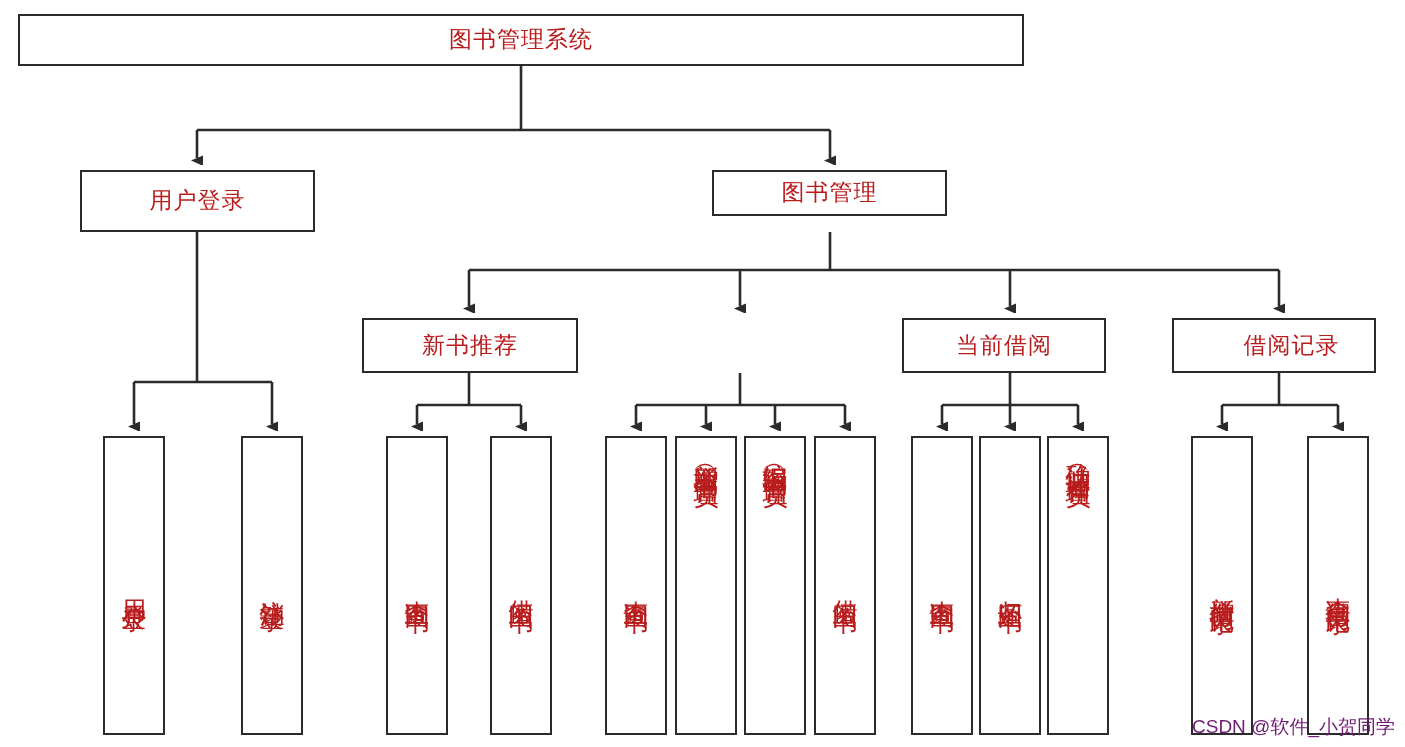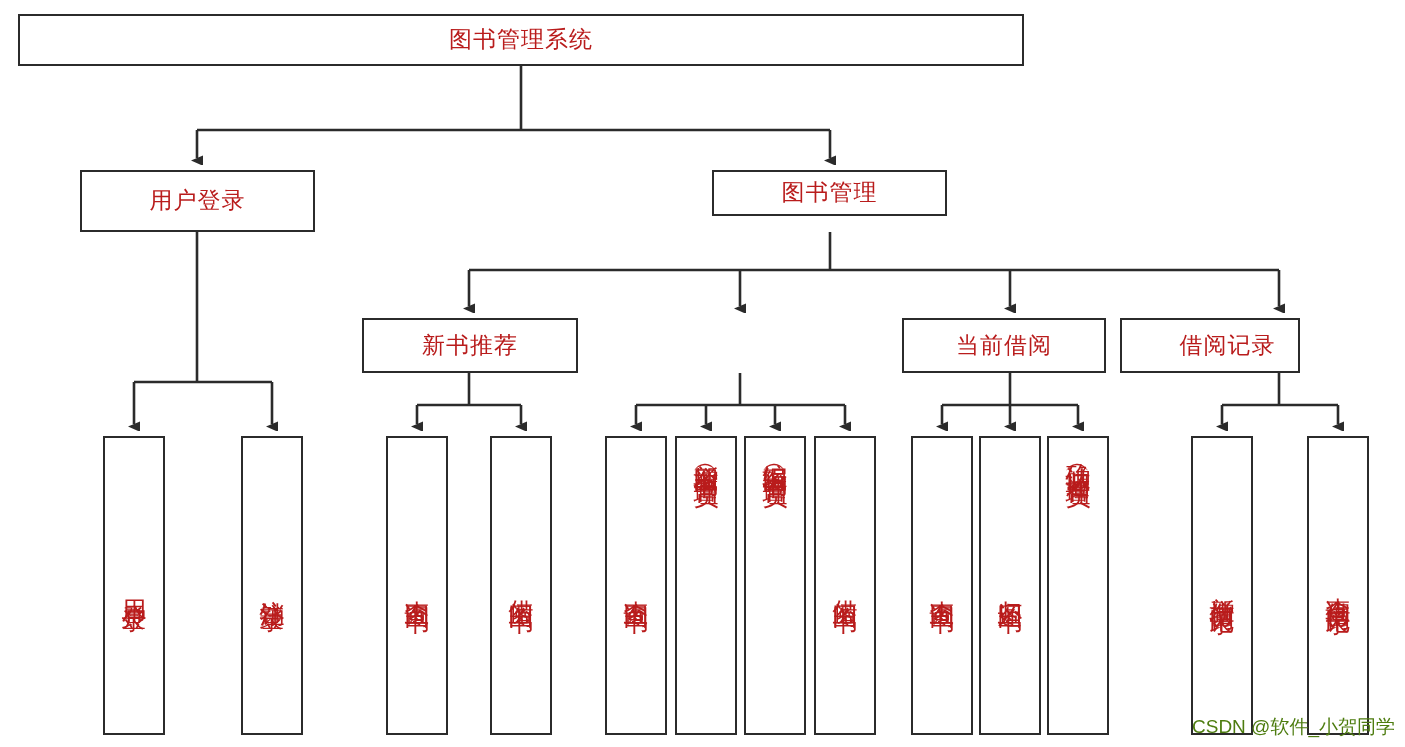--- a/index.html
+++ b/index.html
@@ -61,21 +61,21 @@
     letter-spacing: 3px;
     line-height: 1;
     white-space: nowrap;
   }
   .node.vertical.v-center {
     align-items: center;
     padding-top: 0;
   }
   .watermark {
     position: absolute;
-    color: #4d7c0f;
+    color: #701a75;
     font-size: 19px;
     white-space: nowrap;
     user-select: none;
   }
 </style>
 </head>
 <body>
 
 <div id="canvas">
 
@@ -139,21 +139,21 @@
   <div class="node horizontal" style="left:712px; top:170px; width:235px; height:46px;">
     <span class="label">图书管理</span>
   </div>
 
   <div class="node horizontal" style="left:362px; top:318px; width:216px; height:55px;">
     <span class="label">新书推荐</span>
   </div>
   <div class="node horizontal" style="left:902px; top:318px; width:204px; height:55px;">
     <span class="label">当前借阅</span>
   </div>
-  <div class="node horizontal" style="left:1120px; top:318px; width:180px; height:55px;padding-left:35px;">
+  <div class="node horizontal" style="left:1172px; top:318px; width:204px; height:55px;padding-left:35px;">
     <span class="label">借阅记录</span>
   </div>
 
   <div class="node vertical v-center" style="left:103px; top:436px; width:62px; height:299px;">
     <span class="label">用户登录</span>
   </div>
   <div class="node vertical v-center" style="left:241px; top:436px; width:62px; height:299px;">
     <span class="label">注销登录</span>
   </div>
 

